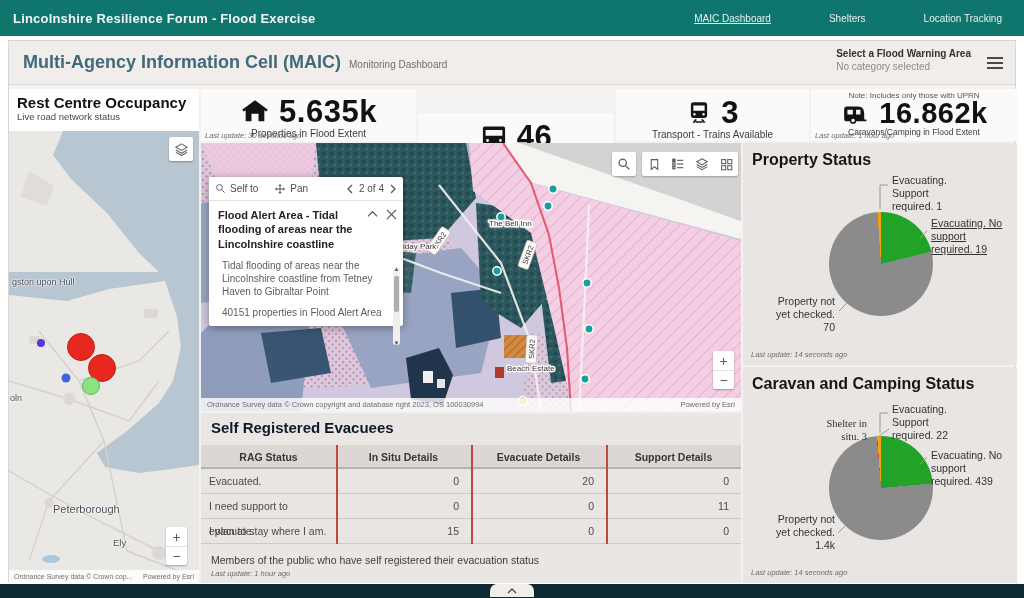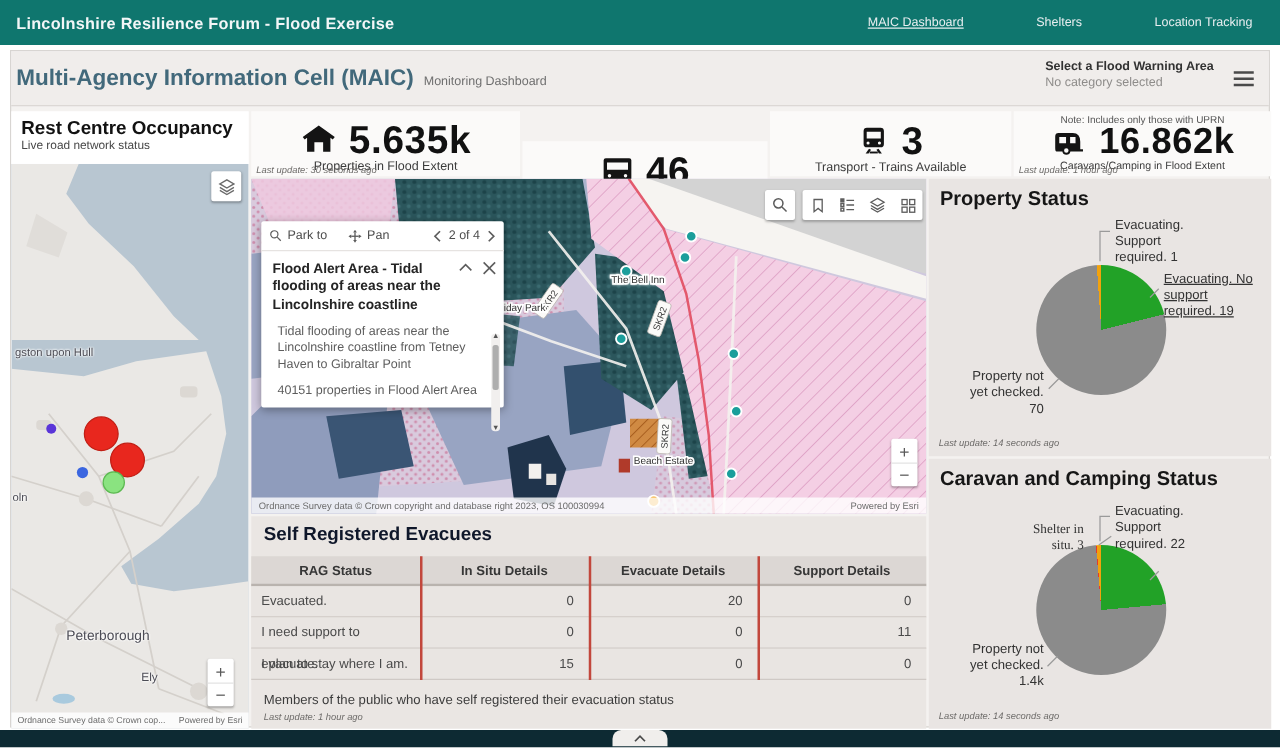--- a/index.html
+++ b/index.html
@@ -10,21 +10,21 @@
   .topbar { position:absolute; left:0; top:0; width:1024px; height:36px; background:#0f766e; display:flex; align-items:center; }
   .topbar-title { color:#f2f6f7; font-size:13px; font-weight:600; letter-spacing:.2px; padding-left:13px; }
   .topbar-links { position:absolute; right:22px; top:0; height:36px; display:flex; align-items:center; gap:58px; }
   .topbar-link { color:#e8eef0; font-size:10px; cursor:pointer; white-space:nowrap; }
   .topbar-link.underline { text-decoration:underline; }
 
   
   .dash { position:absolute; left:8px; top:40px; width:1008px; height:542px; background:#f4f2f0; border:1px solid #d8d5d2; }
 
   .hdr { position:absolute; left:0; top:0; width:1006px; height:44px; background:#f0edeb; border-bottom:1px solid #dcd8d5; }
-  .hdr-titlewrap { position:absolute; left:4px; top:11px; display:flex; align-items:baseline; gap:8px; }
+  .hdr-titlewrap { position:absolute; left:14px; top:11px; display:flex; align-items:baseline; gap:8px; }
   .hdr-title { color:#42697b; font-size:18px; font-weight:600; }
   .hdr-sub { color:#6f6f6f; font-size:10px; }
   .hdr-selector { position:absolute; right:44px; top:7px; text-align:left; }
   .hdr-selector .sel-t { font-size:10px; font-weight:700; color:#323232; }
   .hdr-selector .sel-v { font-size:10px; color:#8e8c8a; margin-top:2px; }
   .hamburger { position:absolute; right:10px; top:13px; width:20px; height:18px; cursor:pointer; }
   .hamburger span { display:block; width:16px; height:2px; background:#4a4a4a; margin:3px auto; }
 
   .panel { position:absolute; background:#e9e5e3; }
   .panel-title { font-size:16px; font-weight:700; color:#161616; }
@@ -383,21 +383,21 @@
         </div>
       </div>
 
       <div class="popup">
         <div class="popup-toolbar">
           <span class="popup-tool">
             <svg width="11" height="11" viewBox="0 0 16 16" fill="none" stroke="#5d5d5d" stroke-width="1.4">
                 <circle cx="6.5" cy="6.5" r="4.2"></circle>
                 <line x1="9.8" y1="9.8" x2="14" y2="14"></line>
               </svg>
-            <span>Park to</span>
+            <span>Self to</span>
           </span>
           <span class="popup-tool" style="margin-left:16px;">
             <svg width="12" height="12" viewBox="0 0 16 16" fill="#5d5d5d">
                 <path d="M8 1 L10 4 H6 Z M8 15 L6 12 H10 Z M1 8 L4 6 V10 Z M15 8 L12 10 V6 Z"></path>
                 <rect x="7.3" y="4" width="1.4" height="8"></rect>
                 <rect x="4" y="7.3" width="8" height="1.4"></rect>
               </svg>
             <span>Pan</span>
           </span>
           <span class="popup-pager">
@@ -499,20 +499,21 @@
       <svg class="pielines" width="274" height="216">
         <g fill="none" stroke="#9a9a9a" stroke-width="1">
           <line x1="146" y1="62" x2="136" y2="69"></line>
           <polyline points="137,66 137,46 145,46"></polyline>
           <line x1="177" y1="97" x2="184" y2="90"></line>
           <line x1="95" y1="166" x2="103" y2="158"></line>
         </g>
       </svg>
       <div class="pielbl r" style="left:64px; top:50px; width:60px;font-family:Liberation Serif, serif;">Shelter in situ. 3</div>
       <div class="pielbl" style="left:149px; top:36px; width:72px;">Evacuating. Support required. 22</div>
+      <div class="pielbl" style="left:188px; top:82px; width:72px;">Evacuating. No support required. 439</div>
       <div class="pielbl r" style="left:26px; top:146px; width:66px;">Property not yet checked. 1.4k</div>
       <div class="lastupdate" style="left:8px; bottom:6px;">Last update: 14 seconds ago</div>
     </div>
 
   </div>
 
   <div class="bottombar"></div>
   <div class="bottom-pill">
     <svg width="10" height="6" viewBox="0 0 10 6" fill="none" stroke="#4a4a4a" stroke-width="1.4">
         <polyline points="1,5 5,1 9,5"></polyline>

